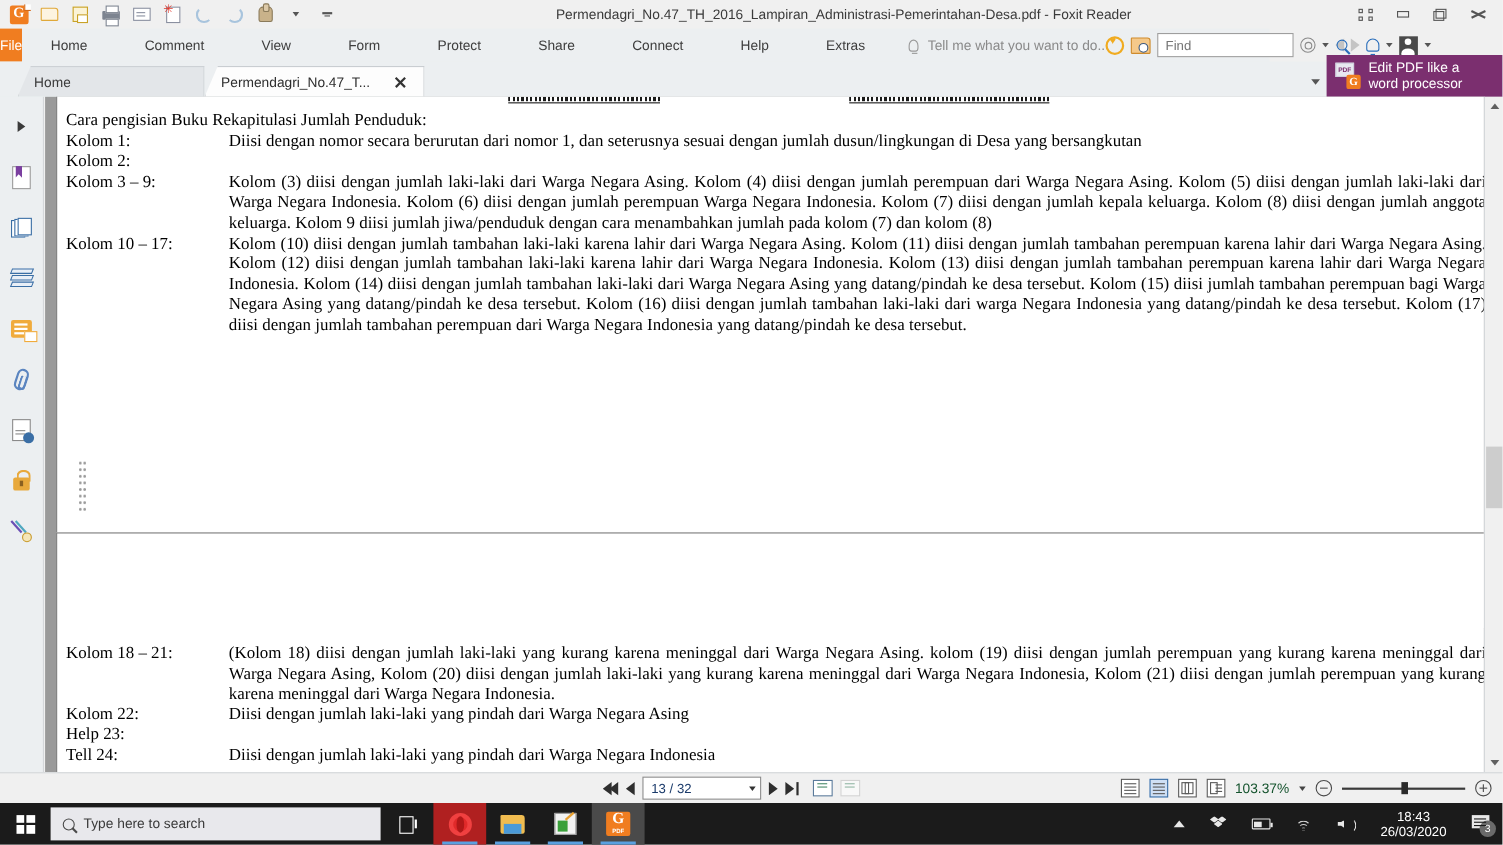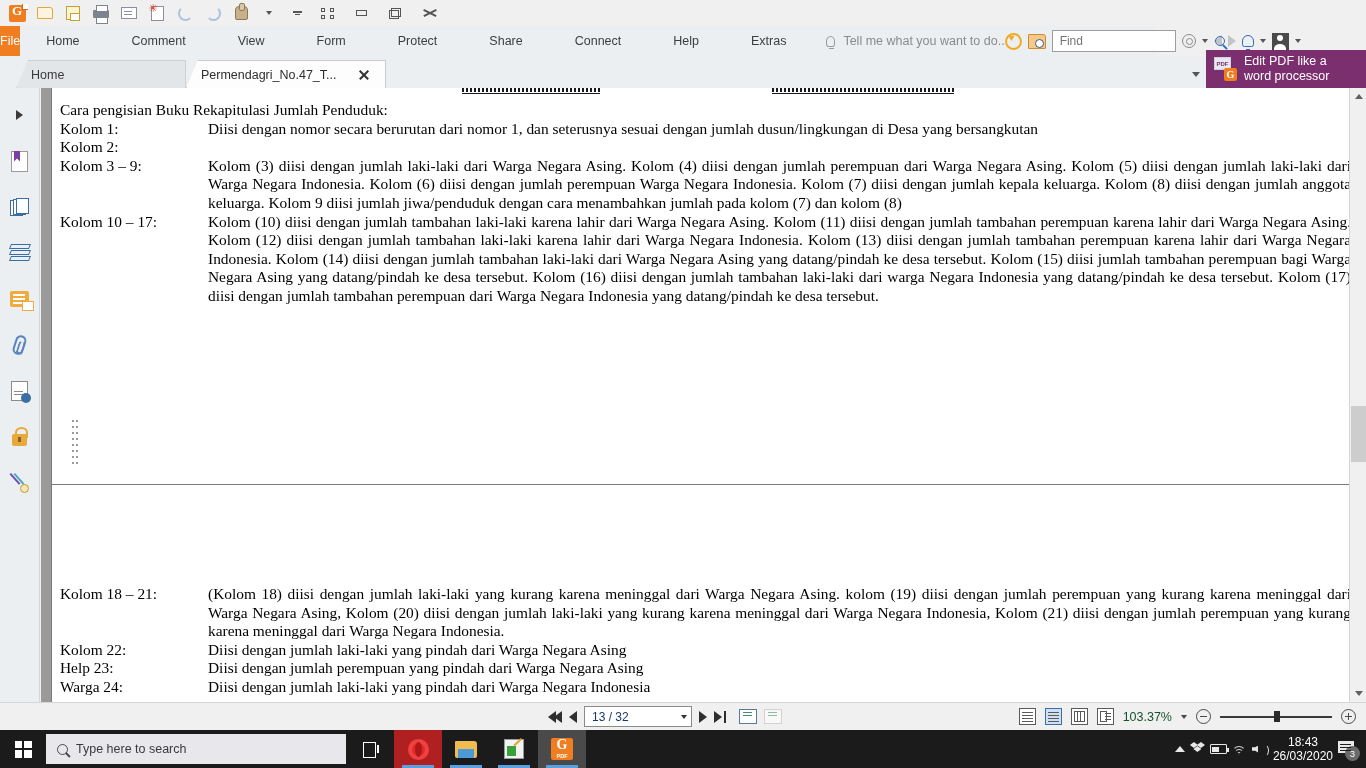--- a/index.html
+++ b/index.html
@@ -629,21 +629,21 @@
     content: "G"; position: absolute; left: 0; right: 0; top: -1px;
     text-align: center; color: #fff;
     font: bold 14px "Liberation Serif", serif;
   }
   .ic-foxitpdf::after {
     content: "PDF"; position: absolute; left: 0; right: 0; bottom: 1px;
     text-align: center; color: #fff;
     font: bold 5.5px "Liberation Sans", sans-serif;
   }
   .tray {
-    margin-left: auto; display: flex; align-items: center; gap: 5px;
+    margin-left: auto; display: flex; align-items: center; gap: 23px;
     padding-right: 8px; color: #fff;
   }
   .tray-chev {
     width: 0; height: 0; border-left: 5px solid transparent;
     border-right: 5px solid transparent; border-bottom: 6px solid #e8e8e8;
   }
   .ic-dropbox {
     width: 15px; height: 14px; position: relative;
   }
   .ic-dropbox i {
@@ -750,20 +750,21 @@
       <div class="tb-ico">
           <div class="caret-sm"></div>
         </div>
       <div class="tb-ico">
         <div class="dbl-caret">
             <i></i>
             <i></i>
           </div>
       </div>
     </div>
+    <div class="tb-title">Permendagri_No.47_TH_2016_Lampiran_Administrasi-Pemerintahan-Desa.pdf - Foxit Reader</div>
     <div class="tb-winctrl">
       <div class="wc">
         <div class="wc-full">
             <span></span>
             <span></span>
             <span></span>
             <span></span>
           </div>
       </div>
       <div class="wc">
@@ -908,24 +909,23 @@
           <div class="row">
             <div class="lbl">Kolom 18 – 21:</div>
             <div class="val">(Kolom 18) diisi dengan jumlah laki-laki yang kurang karena meninggal dari Warga Negara Asing. kolom (19) diisi dengan jumlah perempuan yang kurang karena meninggal dari Warga Negara Asing, Kolom (20) diisi dengan jumlah laki-laki yang kurang karena meninggal dari Warga Negara Indonesia, Kolom (21) diisi dengan jumlah perempuan yang kurang karena meninggal dari Warga Negara Indonesia.</div>
           </div>
           <div class="row">
             <div class="lbl">Kolom 22:</div>
             <div class="val nojust">Diisi dengan jumlah laki-laki yang pindah dari Warga Negara Asing</div>
           </div>
           <div class="row">
             <div class="lbl">Help 23:</div>
-            <div class="val nojust">Diisi dengan jumlah perempuan yang pindah dari Warga Negara Asing</div>
           </div>
           <div class="row">
-            <div class="lbl">Warga 24:</div>
+            <div class="lbl">Tell 24:</div>
             <div class="val nojust">Diisi dengan jumlah laki-laki yang pindah dari Warga Negara Indonesia</div>
           </div>
         </div>
       </div>
     </div>
 
     <div class="doc-grip"></div>
   </div>
 
   <div class="vscroll">

